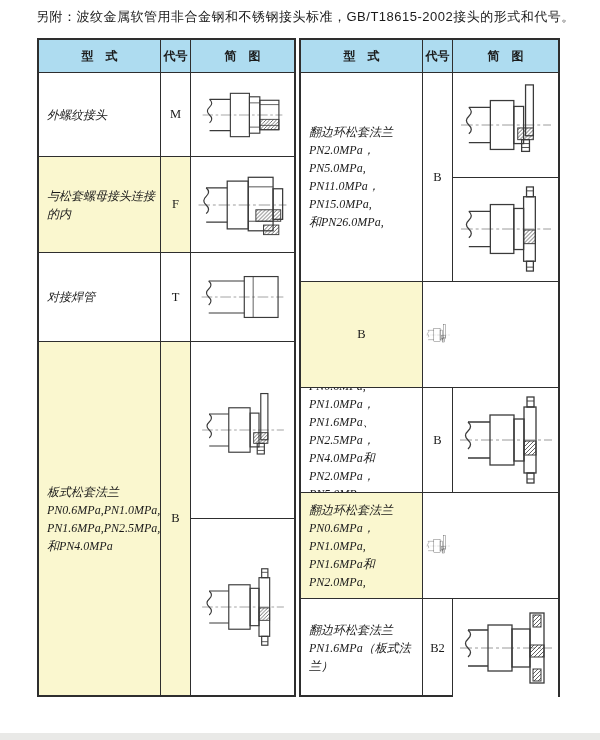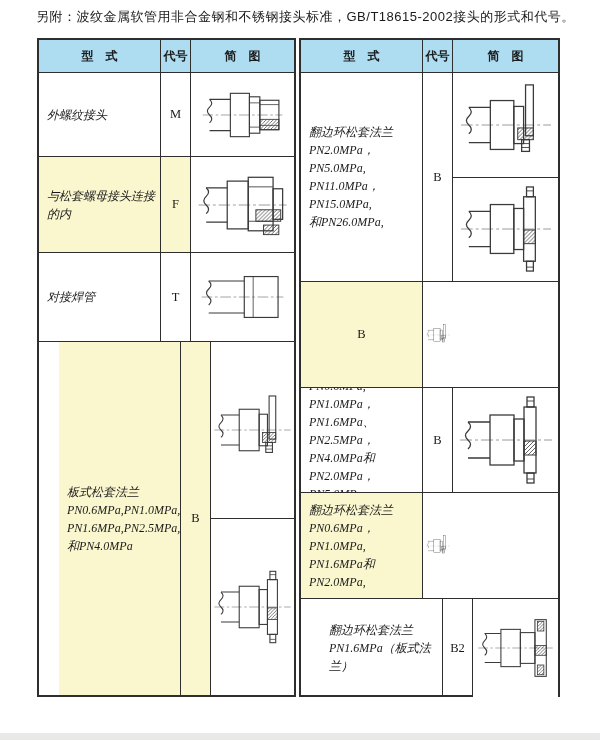--- a/index.html
+++ b/index.html
@@ -19,21 +19,21 @@
     box-sizing:border-box;border:2px solid #2e2e2e;background:#fff;
     display:flex;flex-direction:column;height:659px;
   }
   .tbl.left{width:259px;}
   .tbl.right{width:261px;}
   .row{
     display:grid;grid-template-columns:122px 30px 1fr;
     border-bottom:1px solid #2e2e2e;flex-shrink:0;
   }
   .row:last-child{border-bottom:none;}
-  .row.grow{flex:1 1 auto;padding-left:20px;}
+  .row.grow{flex:1 1 auto;}
   .cell{
     box-sizing:border-box;border-right:1px solid #2e2e2e;
     display:flex;align-items:center;overflow:hidden;
   }
   .cell:last-child{border-right:none;}
   .hdr{
     height:32px;background:#aedcf0;
   }
   .hdr .cell{
     justify-content:center;font-weight:bold;font-size:12px;

